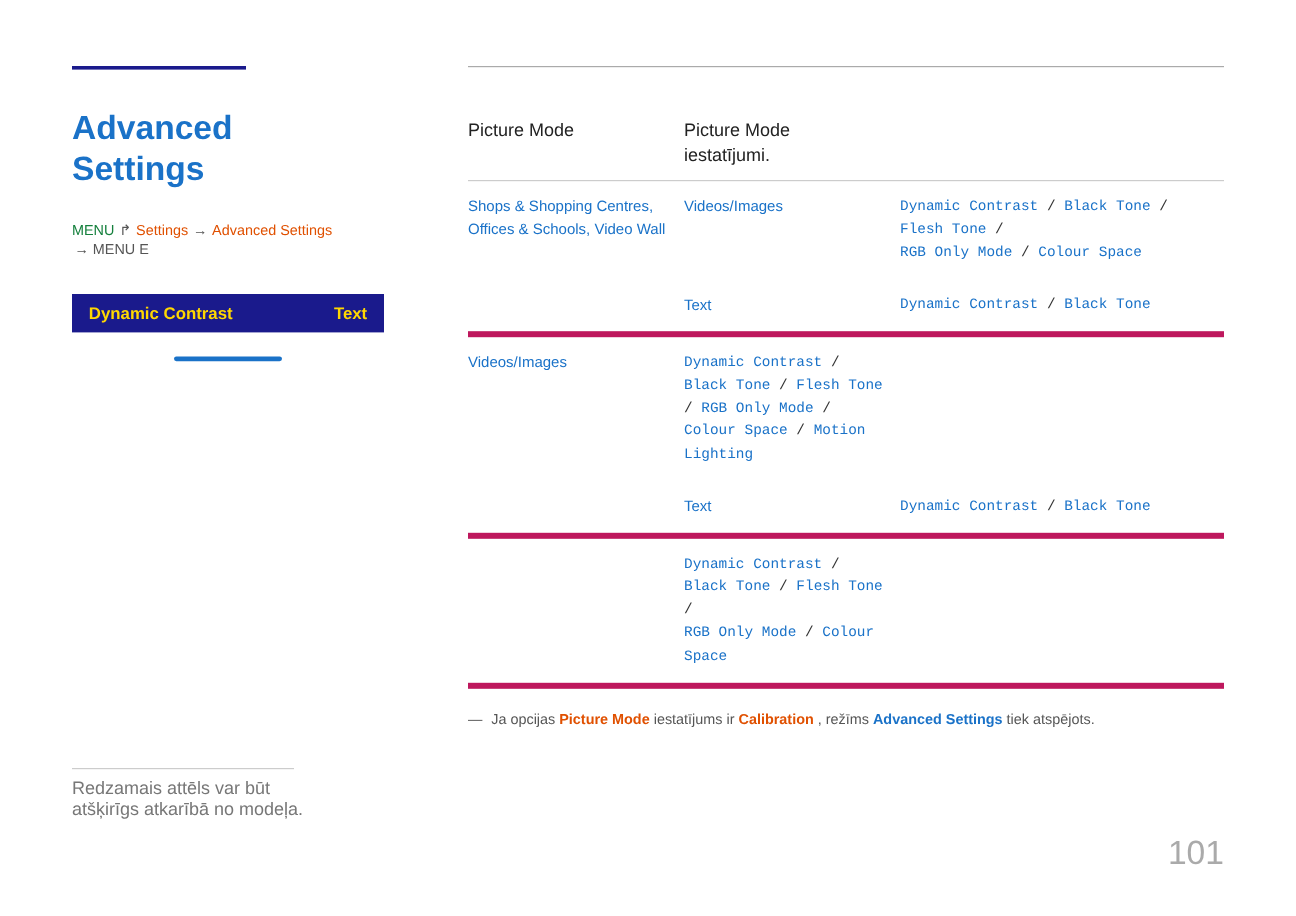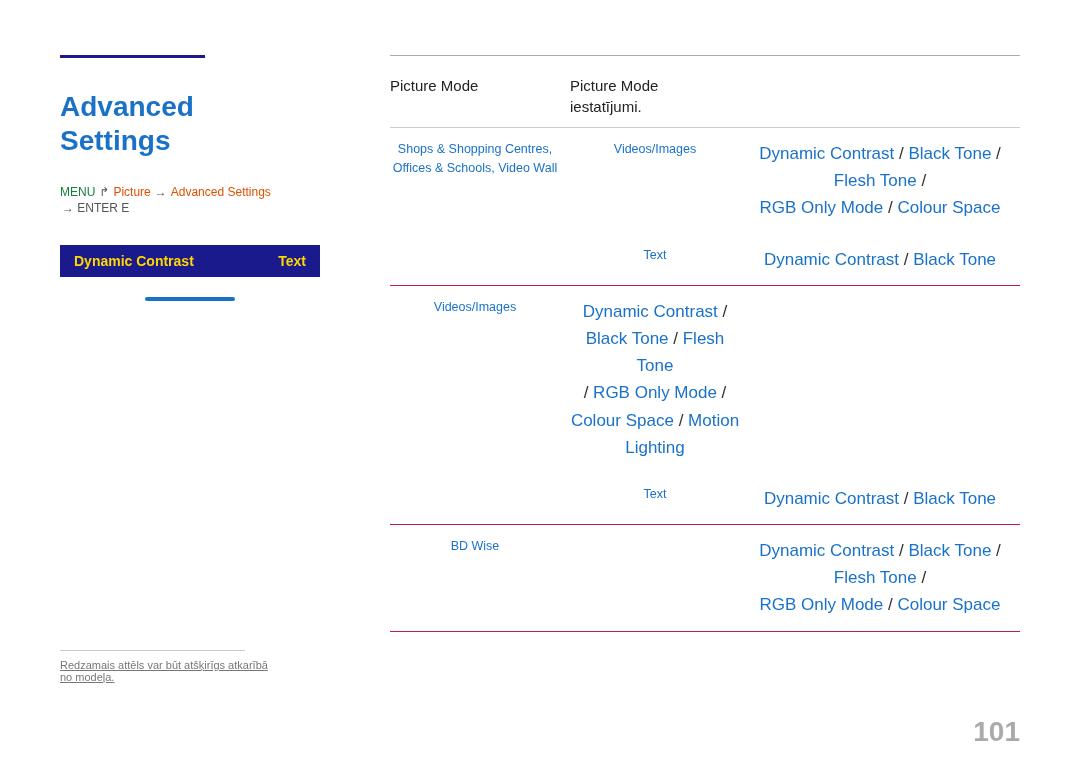--- a/index.html
+++ b/index.html
@@ -99,29 +99,28 @@
       left: 60px;
       width: 220px;
     }
     .bottom-rule {
       width: 185px;
       height: 1px;
       background: #ccc;
       margin-bottom: 8px;
     }
     .bottom-note {
-      font-size: 11px;
+      font-size: 15px;
       color: #777;
-      text-decoration: underline;
     }
 
     
     .right-panel {
       flex: 1;
-      padding: 55px 60px 40px 50px;
+      padding: 78px 60px 40px 50px;
       position: relative;
     }
 
     .top-line {
       position: absolute;
       top: 55px;
       left: 50px;
       right: 60px;
       height: 1px;
       background: #aaa;
@@ -142,22 +141,21 @@
     .col-header {
       font-size: 15px;
       font-weight: normal;
       color: #222;
       line-height: 1.4;
     }
 
     .table-body {}
 
     .table-section {
-      border-bottom: 1px solid #be185d;
-      text-align: center;
+      border-bottom: 5px solid #be185d;
     }
 
     .table-row {
       display: grid;
       grid-template-columns: 180px 180px 1fr;
       gap: 0;
       padding: 12px 0;
     }
 
     .cell {
@@ -165,22 +163,23 @@
       color: #444;
       padding-right: 10px;
       line-height: 1.5;
     }
 
     .cell-link {
       color: #1a72c8;
       font-size: 12.5px;
     }
     .cell-options {
-      font-size: 17px;
+      font-size: 12px;
       line-height: 1.6;
+      font-family: Liberation Mono, monospace;
     }
     .opt-link {
       color: #1a72c8;
     }
     .opt-slash {
       color: #333;
     }
 
     .note-line {
       margin-top: 18px;
@@ -194,44 +193,44 @@
       color: #e05000;
       font-weight: bold;
     }
     .note-blue {
       color: #1a72c8;
       font-weight: bold;
     }
 
     .page-number {
       position: absolute;
-      bottom: 15px;
+      bottom: 36px;
       right: 60px;
       font-size: 28px;
       color: #aaa;
-      font-weight: 700;
+      font-weight: 400;
     }
   </style>
 </head>
 <body>
 
 <div class="page-container">
 
   <div class="left-panel">
     <div class="top-rule"></div>
 
     <h1 class="page-title">Advanced Settings</h1>
 
     <div class="menu-path">
       <span class="menu-label">MENU</span>
       <span class="arrow"> ↱ </span>
-      <span class="menu-link">Picture</span>
+      <span class="menu-link">Settings</span>
       <span class="arrow"> → </span>
       <span class="menu-link">Advanced Settings</span>
-      <span class="arrow"> → ENTER E</span>
+      <span class="arrow"> → MENU E</span>
     </div>
 
     <div class="menu-item-box">
       <span>Dynamic Contrast</span>
       <span>Text</span>
     </div>
 
     <div class="slider-area">
       <div class="slider-bar"></div>
     </div>
@@ -296,31 +295,38 @@
               <span class="cell-link">Text</span>
             </div>
             <div class="cell cell-options">
               <span class="opt-link">Dynamic Contrast</span><span class="opt-slash"> / </span><span class="opt-link">Black Tone</span>
             </div>
           </div>
         </div>
 
         <div class="table-section">
           <div class="table-row">
-            <div class="cell">
-              <span class="cell-link">BD Wise</span>
-            </div>
             <div class="cell"></div>
             <div class="cell cell-options">
               <span class="opt-link">Dynamic Contrast</span><span class="opt-slash"> / </span><span class="opt-link">Black Tone</span><span class="opt-slash"> / </span><span class="opt-link">Flesh Tone</span><span class="opt-slash"> /</span><br><span class="opt-link">RGB Only Mode</span><span class="opt-slash"> / </span><span class="opt-link">Colour Space</span>
             </div>
           </div>
         </div>
 
       </div>
 
+      <div class="note-line">
+        <span class="note-dash">—</span>
+        <span>Ja opcijas </span>
+        <span class="note-highlight">Picture Mode</span>
+        <span> iestatījums ir </span>
+        <span class="note-highlight">Calibration</span>
+        <span>, režīms </span>
+        <span class="note-blue">Advanced Settings</span>
+        <span> tiek atspējots.</span>
+      </div>
 
     </div>
 
     <div class="page-number">101</div>
   </div>
 
 </div>
 
 </body></html>

